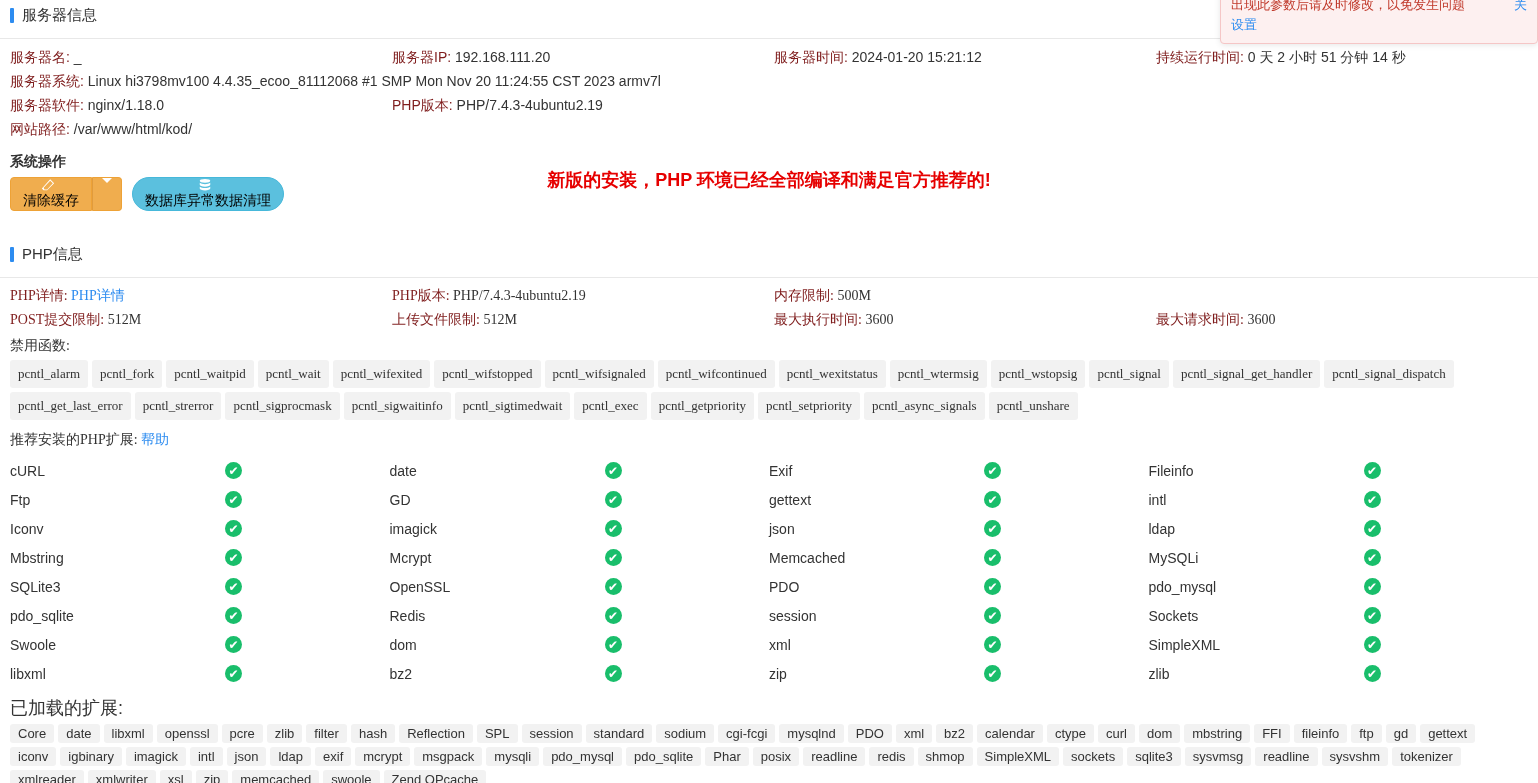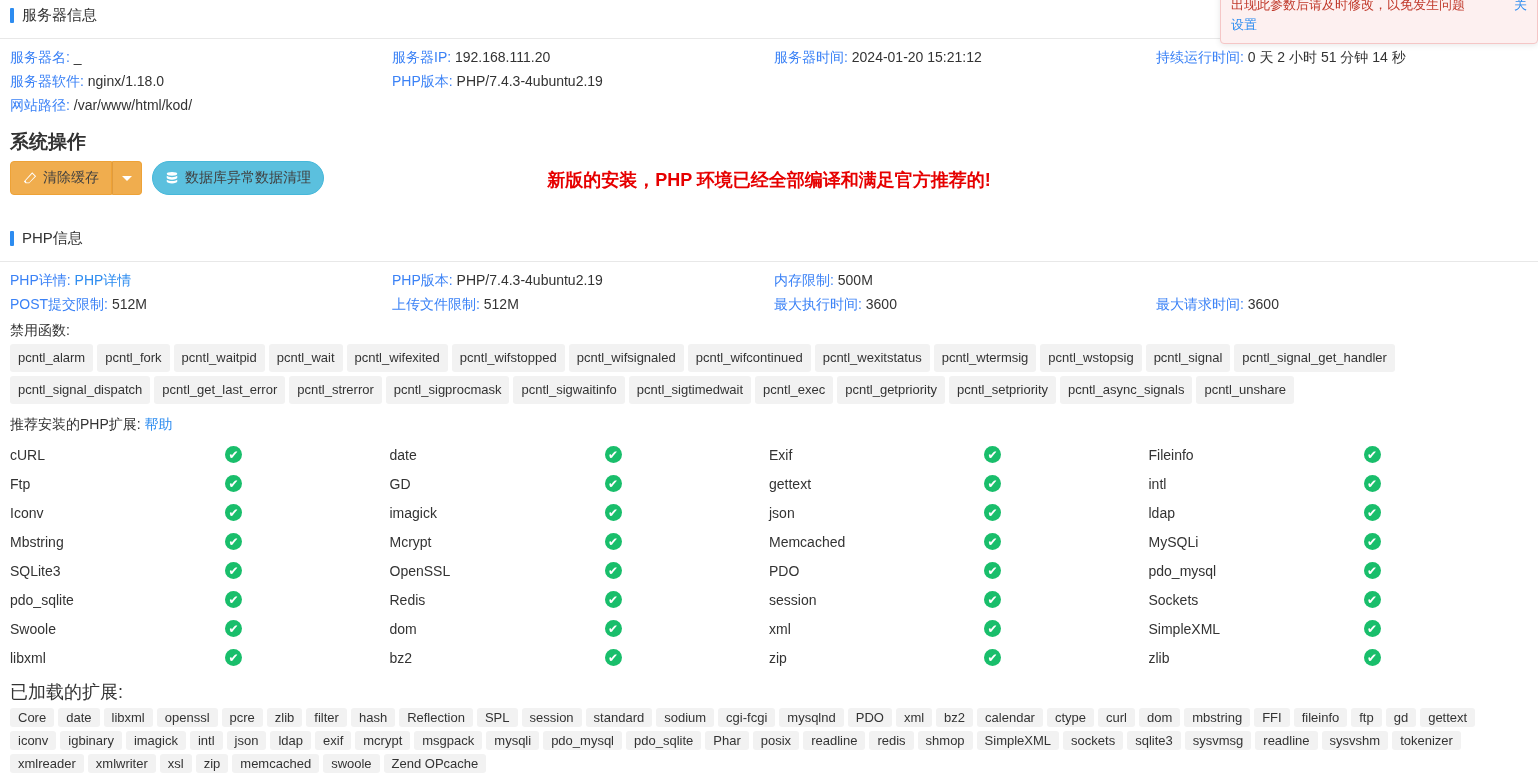--- a/index.html
+++ b/index.html
@@ -33,37 +33,38 @@
     margin: 8px 0 0 0;
   }
 
   
   .info-block { padding: 6px 10px 2px 10px; }
   .info-row { display: flex; line-height: 24px; font-size: 14px; }
   .c1 { width: 382px; }
   .c2 { width: 382px; }
   .c3 { width: 382px; }
   .c4 { flex: 1; }
-  .lbl { color: #3b82f6; margin-top: 24px; }
+  .lbl { color: #7f1d1d; margin-top: 24px; }
   .val { color: #333; }
 
   
   .sysop-title {
-    font-size: 19px; font-weight: bold; color: #333;
+    font-size: 14px; font-weight: bold; color: #333;
     padding: 10px 10px 6px 10px;
   }
   .btn-row { display: flex; align-items: center; padding: 0 10px; gap: 10px; position: relative;}
   .btn {
     display: inline-flex; align-items: center;
     height: 34px; padding: 0 12px;
     border-radius: 4px;
-    font-size: 14px; color: #404040;
+    font-size: 14px; color: #000000;
     border: 1px solid transparent;
     cursor: pointer;
     white-space: nowrap;
+    flex-direction: column;
   }
   .btn-orange {
     background: #f0ad4e; border-color: #eea236;
     border-top-right-radius: 0; border-bottom-right-radius: 0;
   }
   .btn-orange-caret {
     background: #f0ad4e; border-color: #eea236;
     border-left: 1px solid #e09b3d;
     border-top-left-radius: 0; border-bottom-left-radius: 0;
     padding: 0 9px;
@@ -84,21 +85,21 @@
     left: 0; right: 0;
     top: 168px;
     text-align: center;
     color: #e60000;
     font-size: 18px;
     font-weight: bold;
     pointer-events: none;
   }
 
   
-  .php-block { padding: 6px 10px 0 10px; }
+  .php-block { padding: 6px 10px 0 10px; font-family: Liberation Serif, serif; }
   .link { color: #2d8cf0; text-decoration: none; cursor: pointer; }
 
   
   .tagline { display: flex; flex-wrap: wrap; align-items: flex-start; line-height: 24px; margin-top: 2px;}
   .tagline .lead { margin-right: 21px; white-space: nowrap; }
   .tag {
     display: inline-block;
     background: #f2f2f2;
     border-radius: 3px;
     padding: 2px 8px;
@@ -170,20 +171,25 @@
         <span class="lbl">服务器名: </span><span class="val">_</span>
       </div>
       <div class="c2">
         <span class="lbl">服务器IP: </span><span class="val">192.168.111.20</span>
       </div>
       <div class="c3">
         <span class="lbl">服务器时间: </span><span class="val">2024-01-20 15:21:12</span>
       </div>
       <div class="c4">
         <span class="lbl">持续运行时间: </span><span class="val">0 天 2 小时 51 分钟 14 秒</span>
+      </div>
+    </div>
+    <div class="info-row">
+      <div>
+        <span class="lbl">服务器系统: </span><span class="val">Linux hi3798mv100 4.4.35_ecoo_81112068 #1 SMP Mon Nov 20 11:24:55 CST 2023 armv7l</span>
       </div>
     </div>
     <div class="info-row">
       <div class="c1">
         <span class="lbl">服务器软件: </span><span class="val">nginx/1.18.0</span>
       </div>
       <div class="c2">
         <span class="lbl">PHP版本: </span><span class="val">PHP/7.4.3-4ubuntu2.19</span>
       </div>
     </div>

